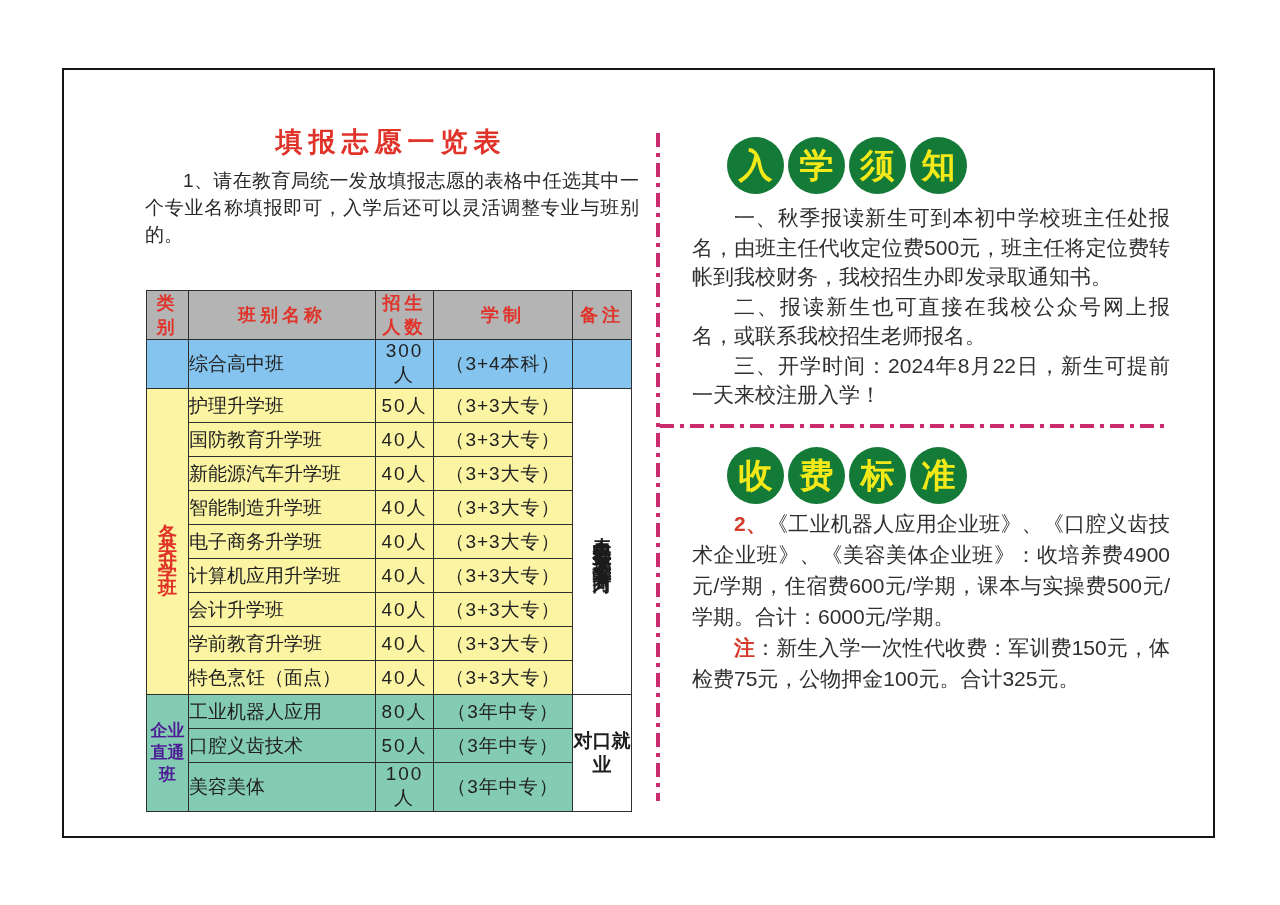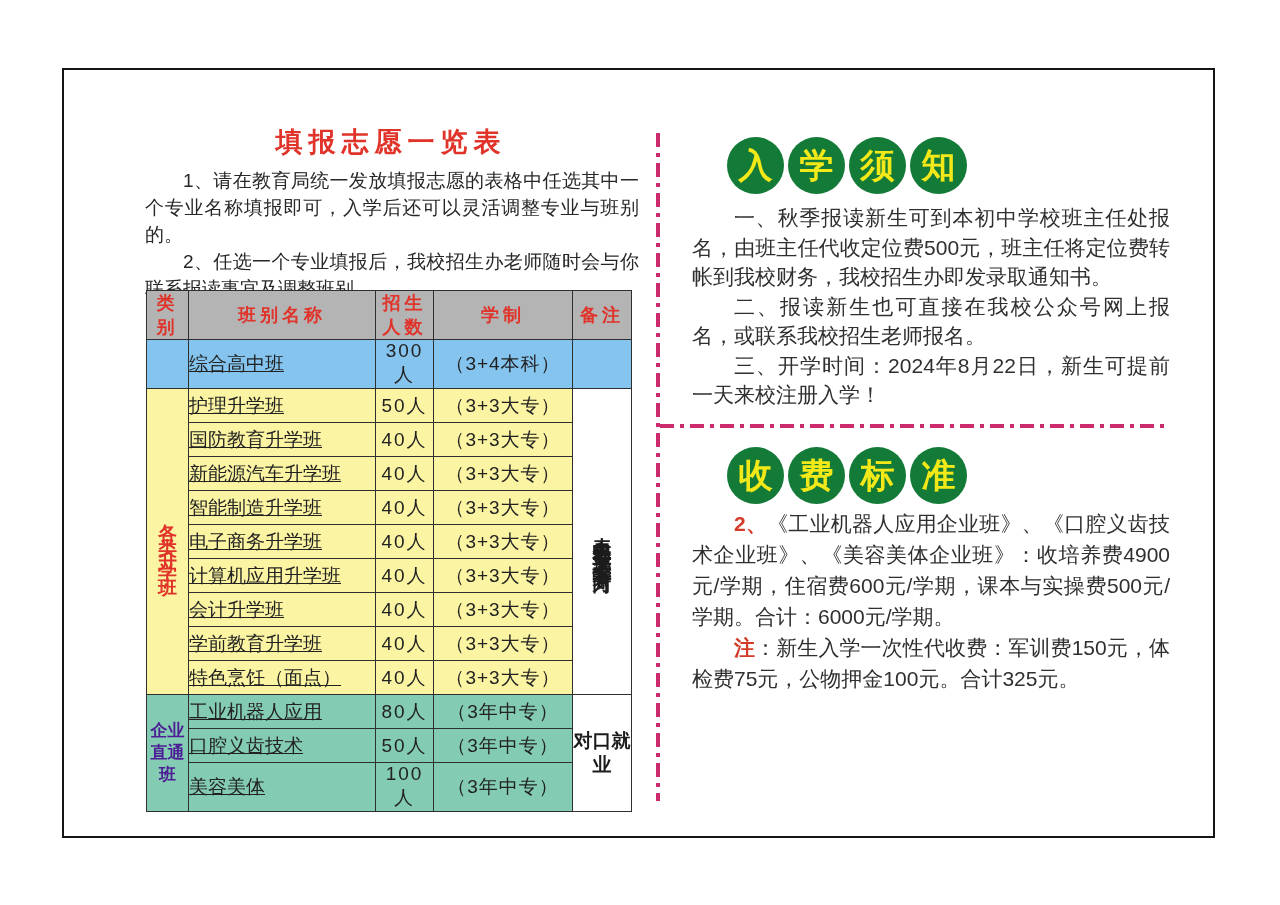--- a/index.html
+++ b/index.html
@@ -28,21 +28,21 @@
     border-collapse: collapse; table-layout: fixed; width: 485px;
     font-size: 19px; color: #222;
   }
   table.program th, table.program td { border: 1.5px solid #2f2f2f; padding: 0; }
   table.program thead tr { height: 46px; }
   table.program tbody tr { height: 34px; }
   table.program th {
     background: #b4b4b4; color: #e0332a; font-weight: bold; font-size: 18px;
     letter-spacing: 4px; text-align: center;
   }
-  td.name { text-align: left; padding-left: 11px; background: inherit; text-decoration: underline; }
+  td.name { text-align: left; padding-left: 11px; background: inherit; }
   td.count { text-align: center; letter-spacing: 2px; }
   td.dur { text-align: center; letter-spacing: 1px; }
   tr.row-blue td { background: #85c4ee; }
   tr.row-yellow td { background: #fbf4a3; }
   tr.row-green td { background: #83cbb3; }
   td.remark-cell { background: #ffffff !important; }
   .vcat {
     writing-mode: vertical-rl; text-orientation: upright; margin: 0 auto;
     color: #e0332a; font-weight: bold; font-size: 19px; letter-spacing: 13px;
   }
@@ -94,21 +94,20 @@
 </style>
 </head>
 <body>
 
 <div class="frame"></div>
 
 <div class="page-title">填报志愿一览表</div>
 
 <div class="intro">
   <p>1、请在教育局统一发放填报志愿的表格中任选其中一个专业名称填报即可，入学后还可以灵活调整专业与班别的。</p>
-  <p>2、任选一个专业填报后，我校招生办老师随时会与你联系报读事宜及调整班别。</p>
 </div>
 
 <table class="program">
   <colgroup>
     <col style="width:42px">
       <col style="width:187px">
       <col style="width:58px">
       <col style="width:139px">
       <col style="width:59px">
   </colgroup>

